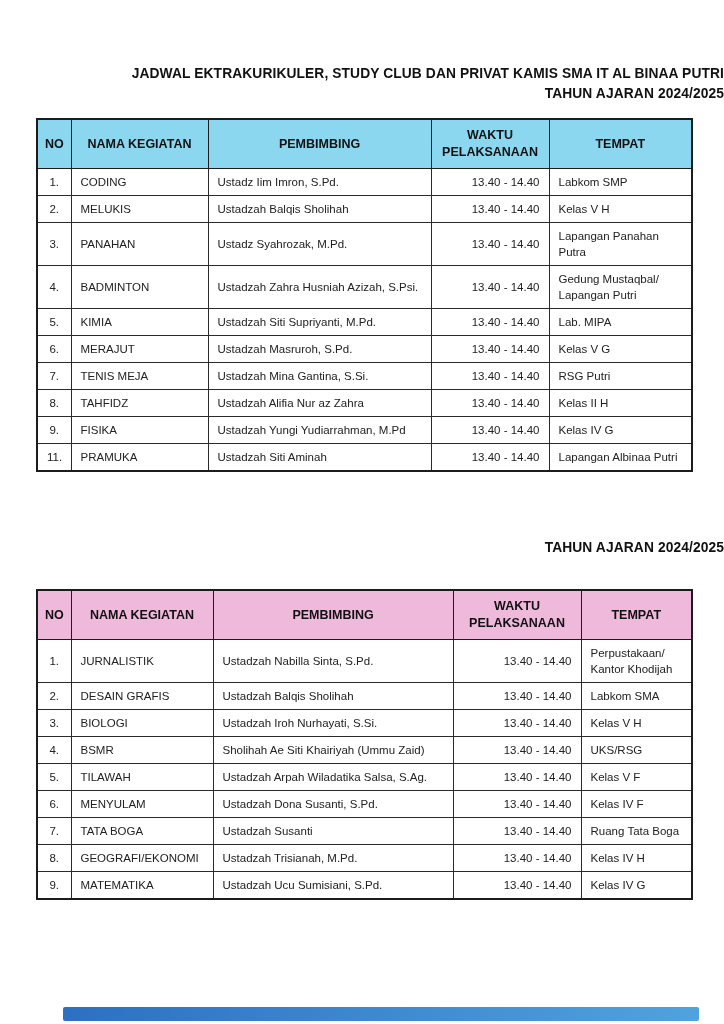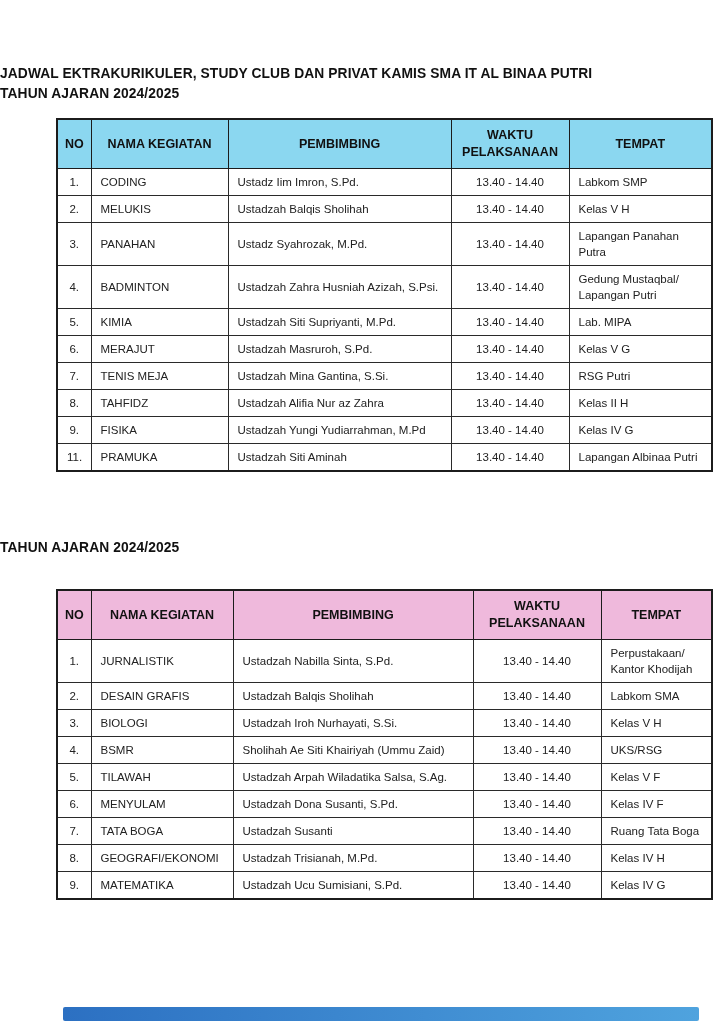--- a/index.html
+++ b/index.html
@@ -6,37 +6,36 @@
   .page{
     position:relative;
     width:724px;height:1024px;
     background:#ffffff;
     font-family:"Liberation Sans","DejaVu Sans",sans-serif;
     color:#1d1d1d;
     overflow:hidden;
   }
   .doc-title{
     position:absolute;left:0;width:724px;
-    text-align:left;
+    text-align:right;
     font-weight:bold;
     font-size:13.8px;
     line-height:20px;
     letter-spacing:0.1px;
     color:#111111;
   }
   #title-kamis{top:64px;}
   #title-sabtu{top:538px;}
   table.sched{
     position:absolute;left:36px;width:655px;
     border-collapse:collapse;
     table-layout:fixed;
     font-size:11.5px;
     color:#222222;
     border:2px solid #1c1c1c;
-    margin-left:20px;
   }
   #table-kamis{top:118px;}
   #table-sabtu{top:589px;}
   table.sched th{
     background:var(--header-bg,#cccccc);
     font-size:12.5px;
     font-weight:bold;
     color:#111111;
     text-align:center;
     vertical-align:middle;
@@ -45,21 +44,21 @@
     border:1.5px solid #1c1c1c;
   }
   table.sched td{
     border:1.4px solid #2a2a2a;
     padding:5px 9px;
     line-height:16px;
     vertical-align:middle;
     background:#ffffff;
   }
   td.c-no{text-align:center;padding:5px 2px;}
-  td.c-waktu{text-align:center;}
+  td.c-waktu{text-align:right;}
   .footer-bar{
     position:absolute;
     left:63px;right:25px;bottom:3px;height:14px;
     background:linear-gradient(90deg,var(--fb-a,#2c70c2),var(--fb-b,#4fa3de));
     border-radius:2px;
   }
 </style>
 </head>
 <body>
 

